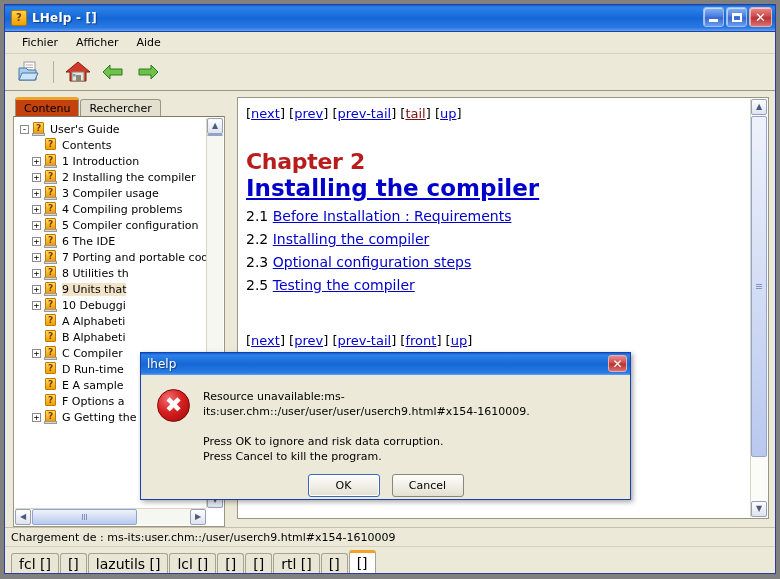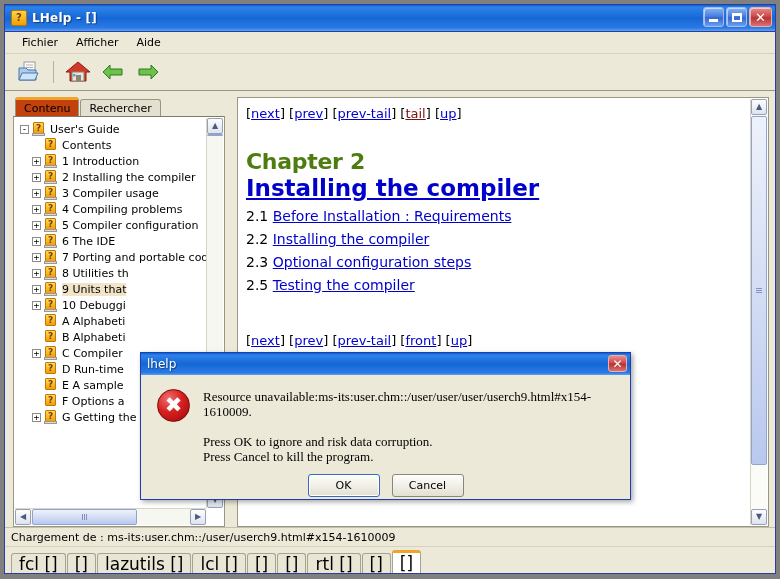--- a/index.html
+++ b/index.html
@@ -137,45 +137,45 @@
     display:flex;align-items:center;justify-content:center;
   }
   .grip-v{width:6px;height:5px;background:repeating-linear-gradient(to bottom,#8095c0 0 1px,transparent 1px 2px);}
   .grip-h{width:5px;height:6px;background:repeating-linear-gradient(to right,#8095c0 0 1px,transparent 1px 2px);}
 
   
   #splitter{width:4px;flex:none;background:#ece9d8;}
 
   
   #content-pane{
-    flex:1;margin:6px 6px 0 0;background:#fff;border:1px solid #9a9684;
+    flex:1;margin:6px 6px 8px 0;background:#fff;border:1px solid #9a9684;
     position:relative;overflow:hidden;box-sizing:border-box;min-width:0;
   }
   #content-inner{position:absolute;left:0;top:0;right:17px;bottom:0;padding:8px 0 0 8px;overflow:hidden;}
   .navline{font-size:13px;color:#000;margin-bottom:6px;white-space:nowrap;font-family:"DejaVu Sans",sans-serif;}
   .navline a{color:#0000cc;text-decoration:underline;}
   .navline a.visited{color:#7a1010;}
-  #chapter-label{font-size:22px;font-weight:bold;color:#4d7c0f;margin:28px 0 0 0;letter-spacing:-.3px;}
+  #chapter-label{font-size:22px;font-weight:bold;color:#b91c1c;margin:28px 0 0 0;letter-spacing:-.3px;}
   #chapter-title{font-size:23px;font-weight:bold;color:#0000cc;text-decoration:underline;margin:1px 0 0 0;}
   .toc-line{font-size:14px;color:#000;margin-top:7px;white-space:nowrap;}
   .toc-line a{color:#0000cc;text-decoration:underline;}
   #content-scroll{position:absolute;right:1px;top:1px;bottom:1px;width:16px;background:#fbfbf8;border-left:1px solid #d8d5c4;}
 
   
   #status-bar{
     height:18px;flex:none;background:#ece9d8;border-top:1px solid #c4c0ad;
     display:flex;align-items:center;padding-left:6px;font-size:11px;color:#000;
   }
   
   #bottom-tabs{
     height:26px;flex:none;background:#ece9d8;display:flex;align-items:flex-end;
     padding-left:6px;border-top:1px solid #d6d2bd;
   }
   .btab{
-    height:20px;padding:0 7px;display:flex;align-items:center;font-size:17px;
+    height:20px;padding:0 7px;display:flex;align-items:center;font-size:14px;
     background:#e9e6d6;border:1px solid #a7a391;border-bottom:none;
     border-radius:3px 3px 0 0;box-sizing:border-box;margin-right:1px;white-space:nowrap;color:#000;
   }
   .btab.active{background:#fff;height:23px;border-top:3px solid #f0a22a;}
 
   
   #dialog{
     position:absolute;left:135px;top:261px;width:491px;height:148px;
     border:1px solid #1a3fae;box-sizing:border-box;
     background:#ece9d8;
@@ -198,21 +198,21 @@
   }
   #dlg-body{flex:1;display:flex;padding:12px 14px 0 14px;box-sizing:border-box;}
   #dlg-icon{width:34px;height:34px;flex:none;margin:2px 12px 0 2px;position:relative;}
   .err-circle{
     width:33px;height:33px;border-radius:50%;
     background:radial-gradient(circle at 34% 28%,#f07070 0%,#d82020 45%,#9c0808 100%);
     border:1px solid #7d0404;box-sizing:border-box;
     display:flex;align-items:center;justify-content:center;
   }
   .err-x{color:#fff;font-size:21px;font-weight:bold;line-height:1;font-family:"DejaVu Sans",sans-serif;}
-  #dlg-msg{font-size:13px;color:#000;line-height:15px;white-space:pre-line;flex:1;padding-top:2px;font-family:Liberation Serif, serif;}
+  #dlg-msg{font-size:11px;color:#000;line-height:15px;white-space:pre-line;flex:1;padding-top:2px;}
   #dlg-buttons{height:42px;flex:none;display:flex;align-items:center;justify-content:center;gap:12px;}
   .dlg-btn{
     width:72px;height:23px;font-size:11px;color:#000;
     background:linear-gradient(to bottom,#fdfdfc,#e4e1d2);
     border:1px solid #8b8777;border-radius:3px;box-sizing:border-box;
     display:flex;align-items:center;justify-content:center;
   }
   .dlg-btn.default{
     border:1px solid #3a67c0;
     box-shadow:inset 0 0 0 1px #ffffff;

